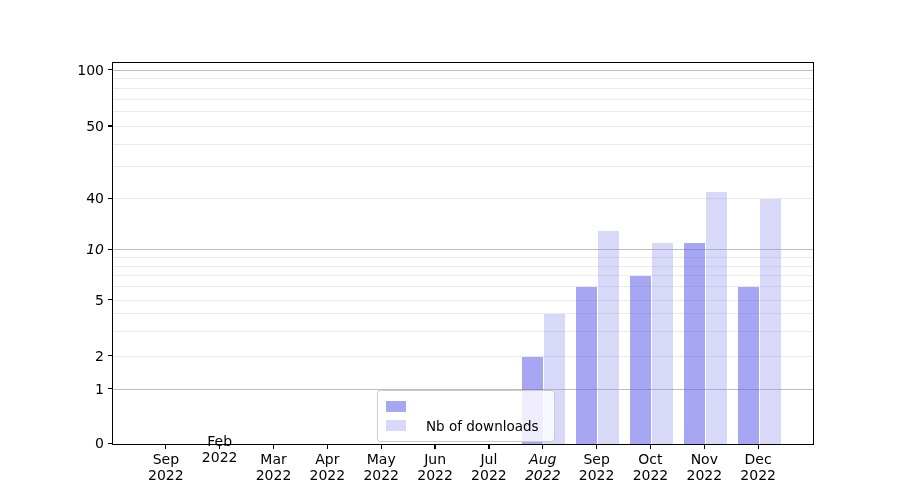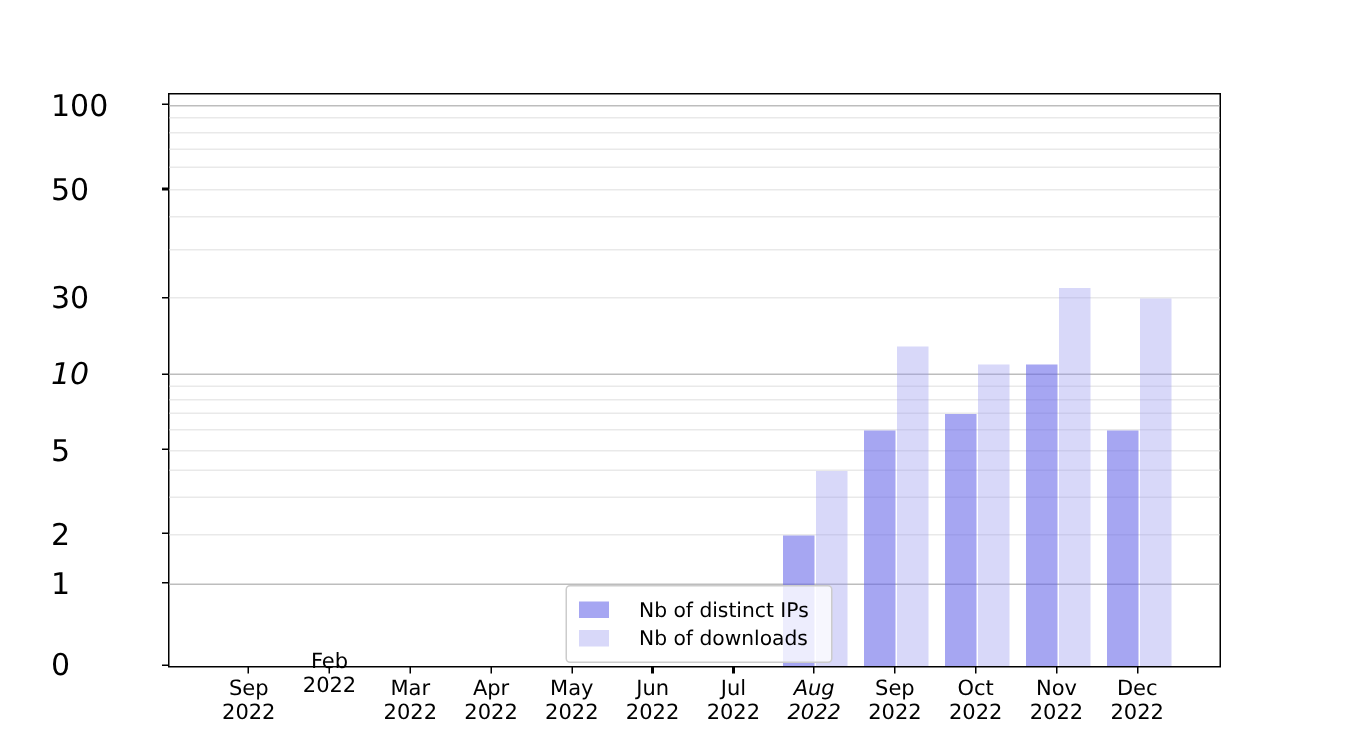--- a/index.html
+++ b/index.html
@@ -12,21 +12,21 @@
   .grid{position:absolute;left:0;width:100%;height:1px;}
   .grid.minor{background:#e9e9e9;}
   .grid.major{background:#bdbdbd;}
   .bar{position:absolute;bottom:0;}
   .legend{position:absolute;left:264px;top:327px;width:178px;
           background:rgba(255,255,255,0.8);border:1px solid #cccccc;border-radius:3px;
           padding:6px 8px;box-sizing:border-box;z-index:5;}
   .lrow{display:flex;align-items:center;height:19px;}
   .swatch{width:20px;height:11px;display:inline-block;flex:0 0 20px;}
   .ltext{margin-left:20px;font-size:13.5px;white-space:nowrap;}
-  .ytick-label{position:absolute;width:70px;text-align:left;font-size:20px;line-height:16px;}
+  .ytick-label{position:absolute;width:70px;text-align:right;font-size:14px;line-height:16px;}
   .ytick-mark{position:absolute;width:4px;height:1.2px;background:#000;}
   .xtick-mark{position:absolute;width:1.2px;height:4.5px;background:#000;}
   .xtick-label{position:absolute;width:64px;text-align:center;font-size:14px;line-height:15.5px;}
 </style>
 </head>
 <body>
 
 <div class="fig">
 
   <div class="plot">
@@ -60,42 +60,41 @@
         <div class="bar" style="left: 431.269px; width: 21px; height: 129.711px; background: rgba(148, 148, 240, 0.37);"></div>
         <div class="bar" style="left: 485.115px; width: 21px; height: 213.02px; background: rgba(148, 148, 240, 0.37);"></div>
         <div class="bar" style="left: 538.962px; width: 21px; height: 200.743px; background: rgba(148, 148, 240, 0.37);"></div>
         <div class="bar" style="left: 592.808px; width: 21px; height: 252.208px; background: rgba(148, 148, 240, 0.37);"></div>
         <div class="bar" style="left: 646.654px; width: 21px; height: 244.678px; background: rgba(148, 148, 240, 0.37);"></div>
       </div>
 
     <div class="legend">
       <div class="lrow">
         <span class="swatch" id="sw0" style="background: rgba(99, 99, 233, 0.57);"></span>
-        <span class="ltext">Nb of distinct IPs</span>
       </div>
       <div class="lrow">
         <span class="swatch" id="sw1" style="background: rgba(148, 148, 240, 0.37);"></span>
         <span class="ltext">Nb of downloads</span>
       </div>
     </div>
   </div>
 
   <div id="y-axis-layer">
       <div class="ytick-mark" style="left: 107.5px; top: 442.5px;"></div>
       <div class="ytick-label" style="left: 34px; top: 435px;">0</div>
       <div class="ytick-mark" style="left: 107.5px; top: 388.017px;"></div>
       <div class="ytick-label" style="left: 34px; top: 380.517px;">1</div>
       <div class="ytick-mark" style="left: 107.5px; top: 355.099px;"></div>
       <div class="ytick-label" style="left: 34px; top: 347.599px;">2</div>
       <div class="ytick-mark" style="left: 107.5px; top: 299.168px;"></div>
       <div class="ytick-label" style="left: 34px; top: 291.668px;">5</div>
       <div class="ytick-mark" style="left: 107.5px; top: 248.762px;"></div>
       <div class="ytick-label" style="left: 34px; top: 241.262px; font-style: italic;">10</div>
       <div class="ytick-mark" style="left: 107.5px; top: 197.822px;"></div>
-      <div class="ytick-label" style="left: 34px; top: 190.322px;">30</div>
+      <div class="ytick-label" style="left: 34px; top: 190.322px;">40</div>
       <div class="ytick-mark" style="left: 107.5px; top: 125.432px;"></div>
       <div class="ytick-label" style="left: 34px; top: 117.932px;">50</div>
       <div class="ytick-mark" style="left: 107.5px; top: 69.0057px;"></div>
       <div class="ytick-label" style="left: 34px; top: 61.5057px;">100</div>
     </div>
   <div id="x-axis-layer">
       <div class="xtick-mark" style="left: 165.246px; top: 444px;"></div>
       <div class="xtick-label" style="left: 133.846px; top: 452px;">
         <div>Sep</div>
         <div>2022</div>

